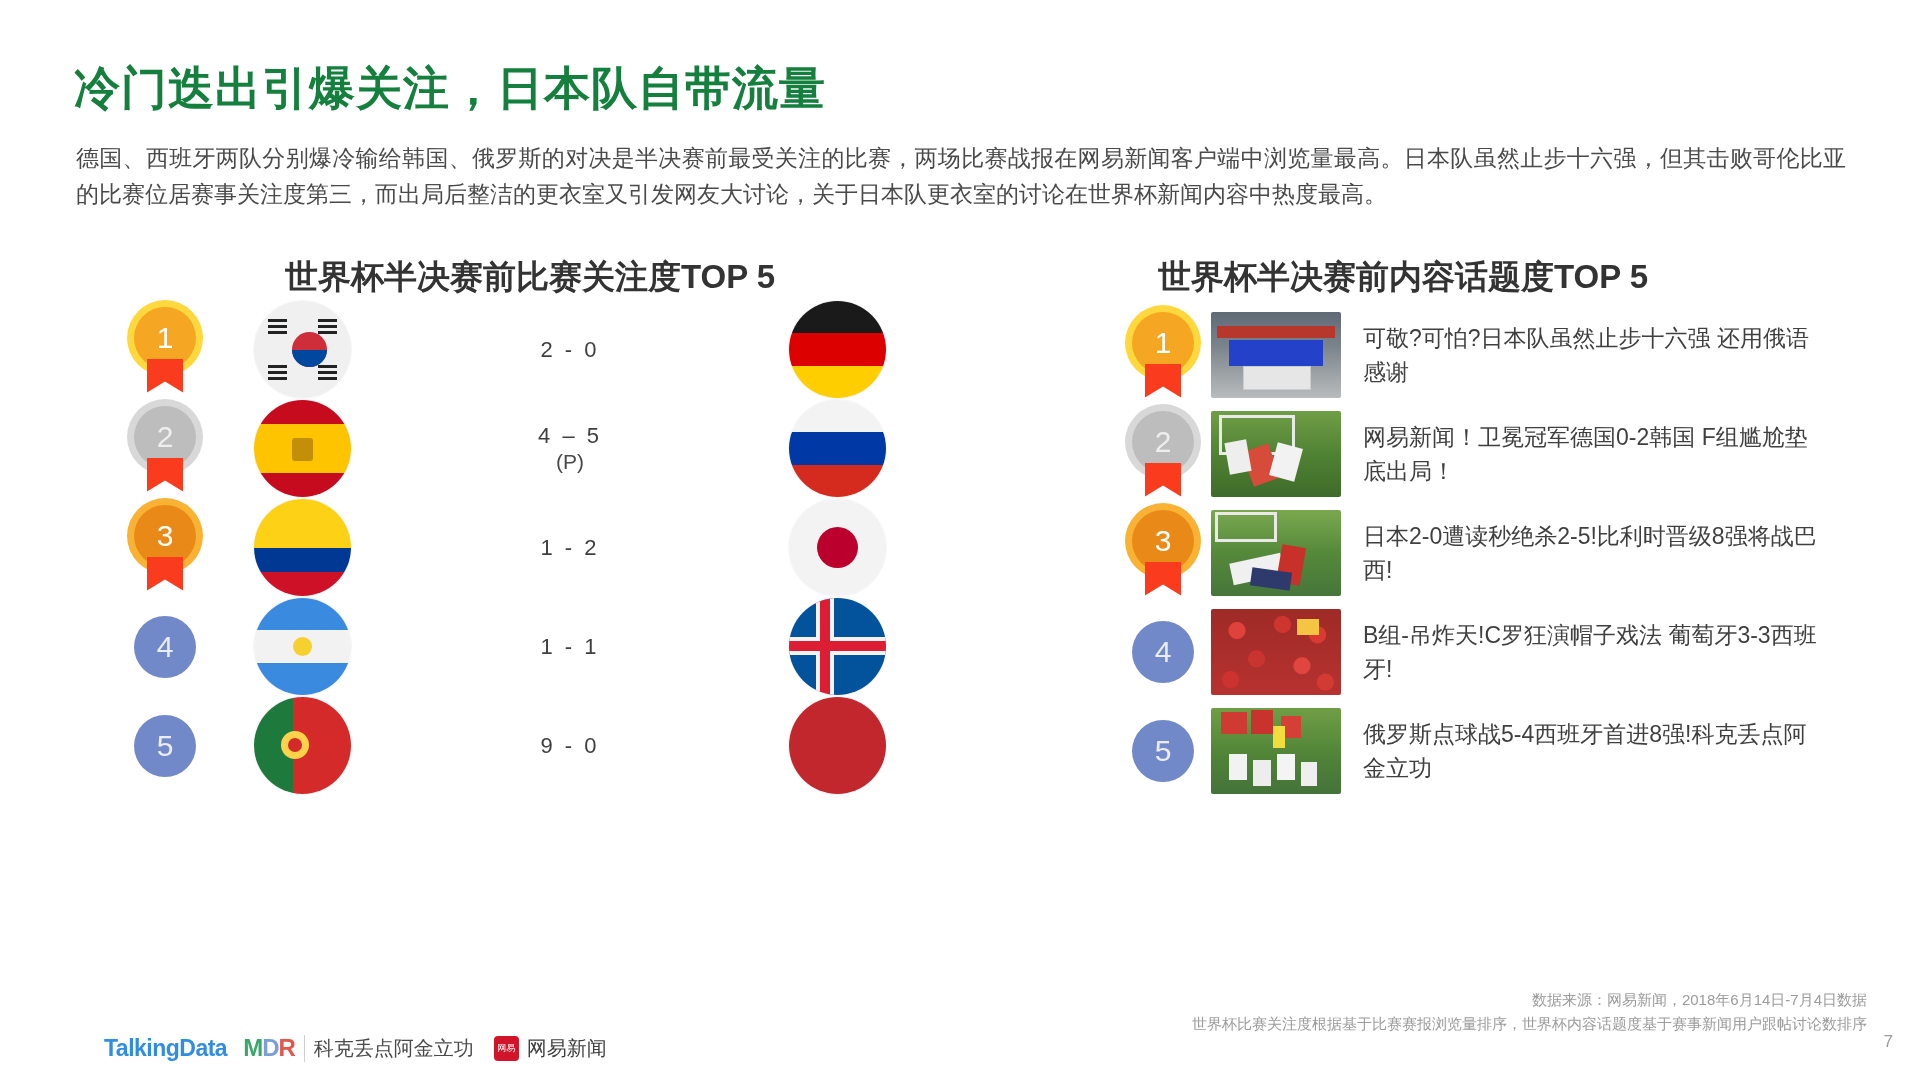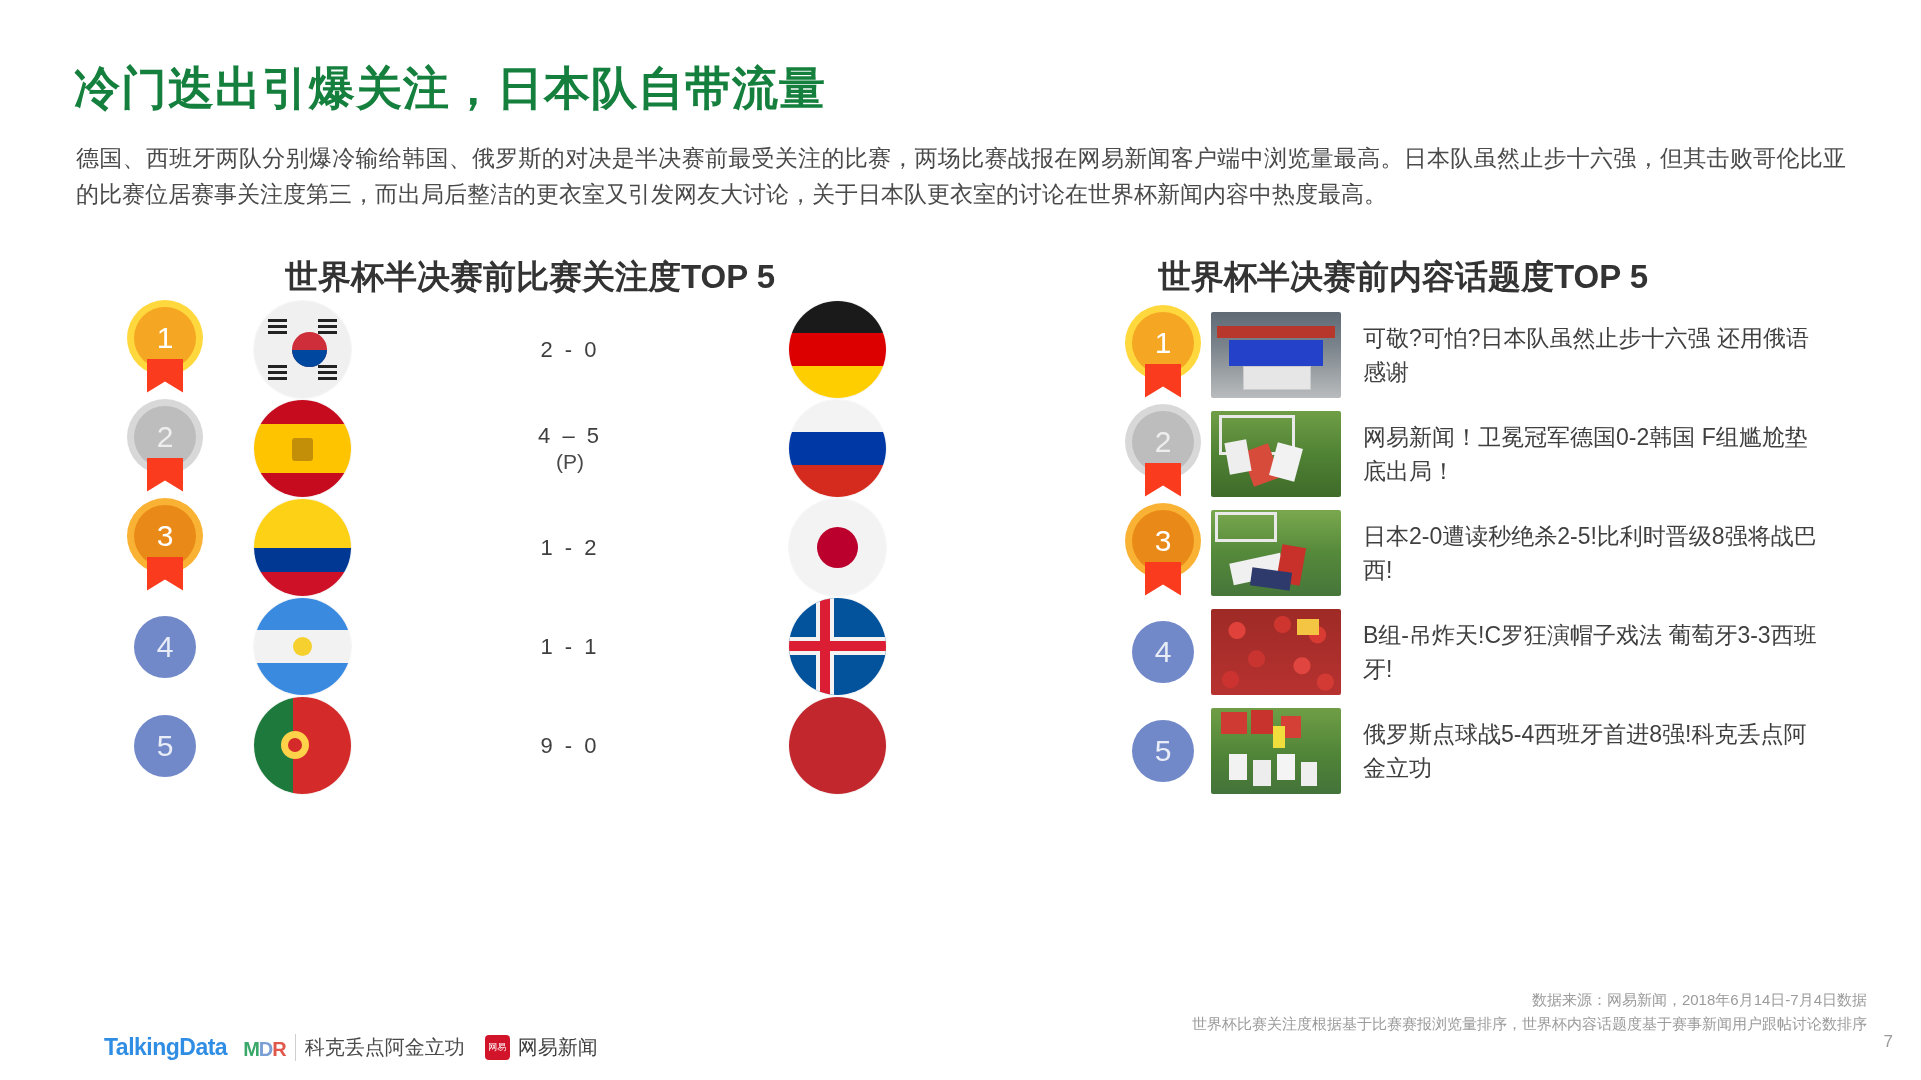--- a/index.html
+++ b/index.html
@@ -88,21 +88,21 @@
     position:absolute;right:54px;top:988px;text-align:right;
     font-size:15px;line-height:24px;color:#9b9b9b;
   }
   .page-num{
     position:absolute;right:28px;top:1032px;font-size:17px;color:#9b9b9b;
   }
   .logo-bar{
     position:absolute;left:80px;top:1034px;display:flex;align-items:flex-end;margin-left:24px;
   }
   .logo-td{font-size:23px;font-weight:bold;color:#2f8de4;letter-spacing:-.5px;}
-  .logo-mdr{font-size:20px;font-weight:bold;margin-left:16px;letter-spacing:-1px;}
+  .logo-mdr{font-size:24px;font-weight:bold;margin-left:16px;letter-spacing:-1px;}
   .logo-mdr .m{color:#3aa86b;}
   .logo-mdr .d{color:#7a9fd4;}
   .logo-mdr .r{color:#e2574c;}
   .logo-mtdp{font-size:20px;color:#4a4a4a;margin-left:9px;
     border-left:1px solid #cfcfcf;padding-left:9px;}
   .logo-nt{display:flex;align-items:center;margin-left:20px;}
   .nt-box{width:25px;height:25px;border-radius:4px;background:#d2142a;
     color:#fff;font-size:9px;display:flex;align-items:center;justify-content:center;}
   .logo-nt-text{font-size:20px;color:#3f3f3f;margin-left:8px;}
 </style>

